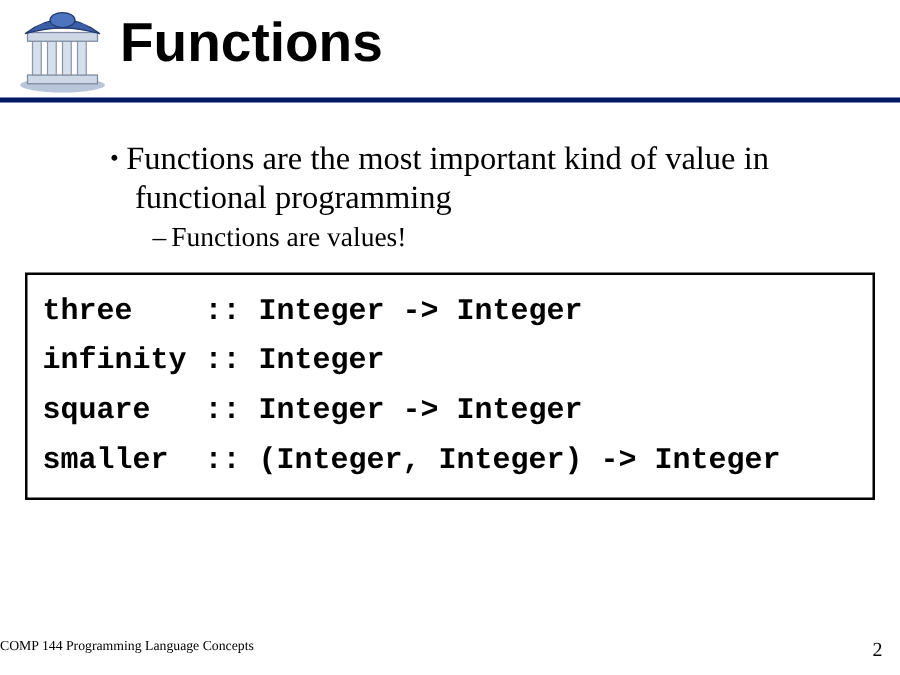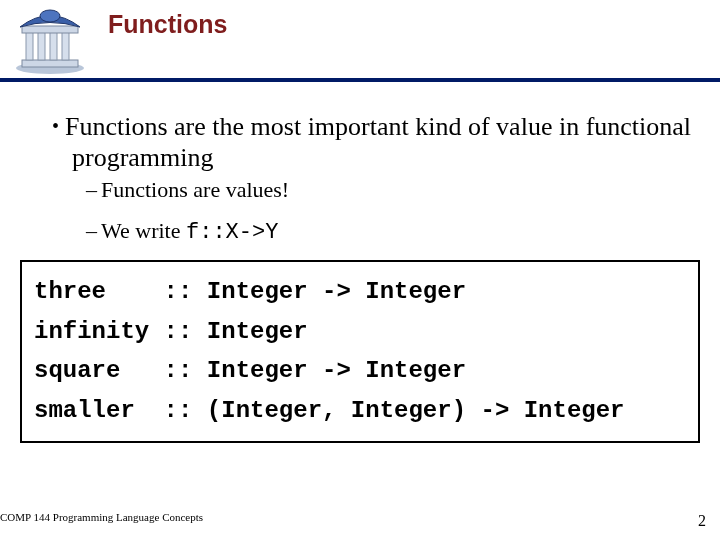--- a/index.html
+++ b/index.html
@@ -26,29 +26,30 @@
   }
   .logo {
     position: absolute;
     left: 8px;
     top: 2px;
     width: 84px;
     height: 74px;
   }
   .title {
     position: absolute;
-    left: 108px;
+    left: 96px;
     top: 10px;
     font-family: Arial, Helvetica, sans-serif;
     font-weight: 700;
-    font-size: 25px;
-    color: #7f1d1d;
+    font-size: 44px;
+    color: #000000;
   }
   .content {
     padding: 24px 16px 0 52px;
+    margin-left: 36px;
   }
   .bullet1 {
     font-size: 26px;
     line-height: 1.18;
     margin: 6px 0 4px 0;
     text-indent: -20px;
     padding-left: 20px;
   }
   .bullet1 .dot {
     font-size: 20px;
@@ -121,23 +122,20 @@
 
     <div class="bullet1">
       <span class="dot">•</span><span>Functions are the most important kind of value in functional programming</span>
     </div>
 
     <div class="bullet2">
       <span class="dash">–</span><span>Functions are values!</span>
     </div>
 
 
-    <div class="bullet2">
-      <span class="dash">–</span><span>We write </span><span class="mono">f::X-&gt;Y</span>
-    </div>
 
   </div>
 
   <div class="codebox"><span>three    :: Integer -&gt; Integer</span>
 <span>infinity :: Integer</span>
 <span>square   :: Integer -&gt; Integer</span>
 <span>smaller  :: (Integer, Integer) -&gt; Integer</span></div>
 
   <div class="footer">
     <div>COMP 144 Programming Language Concepts</div>

